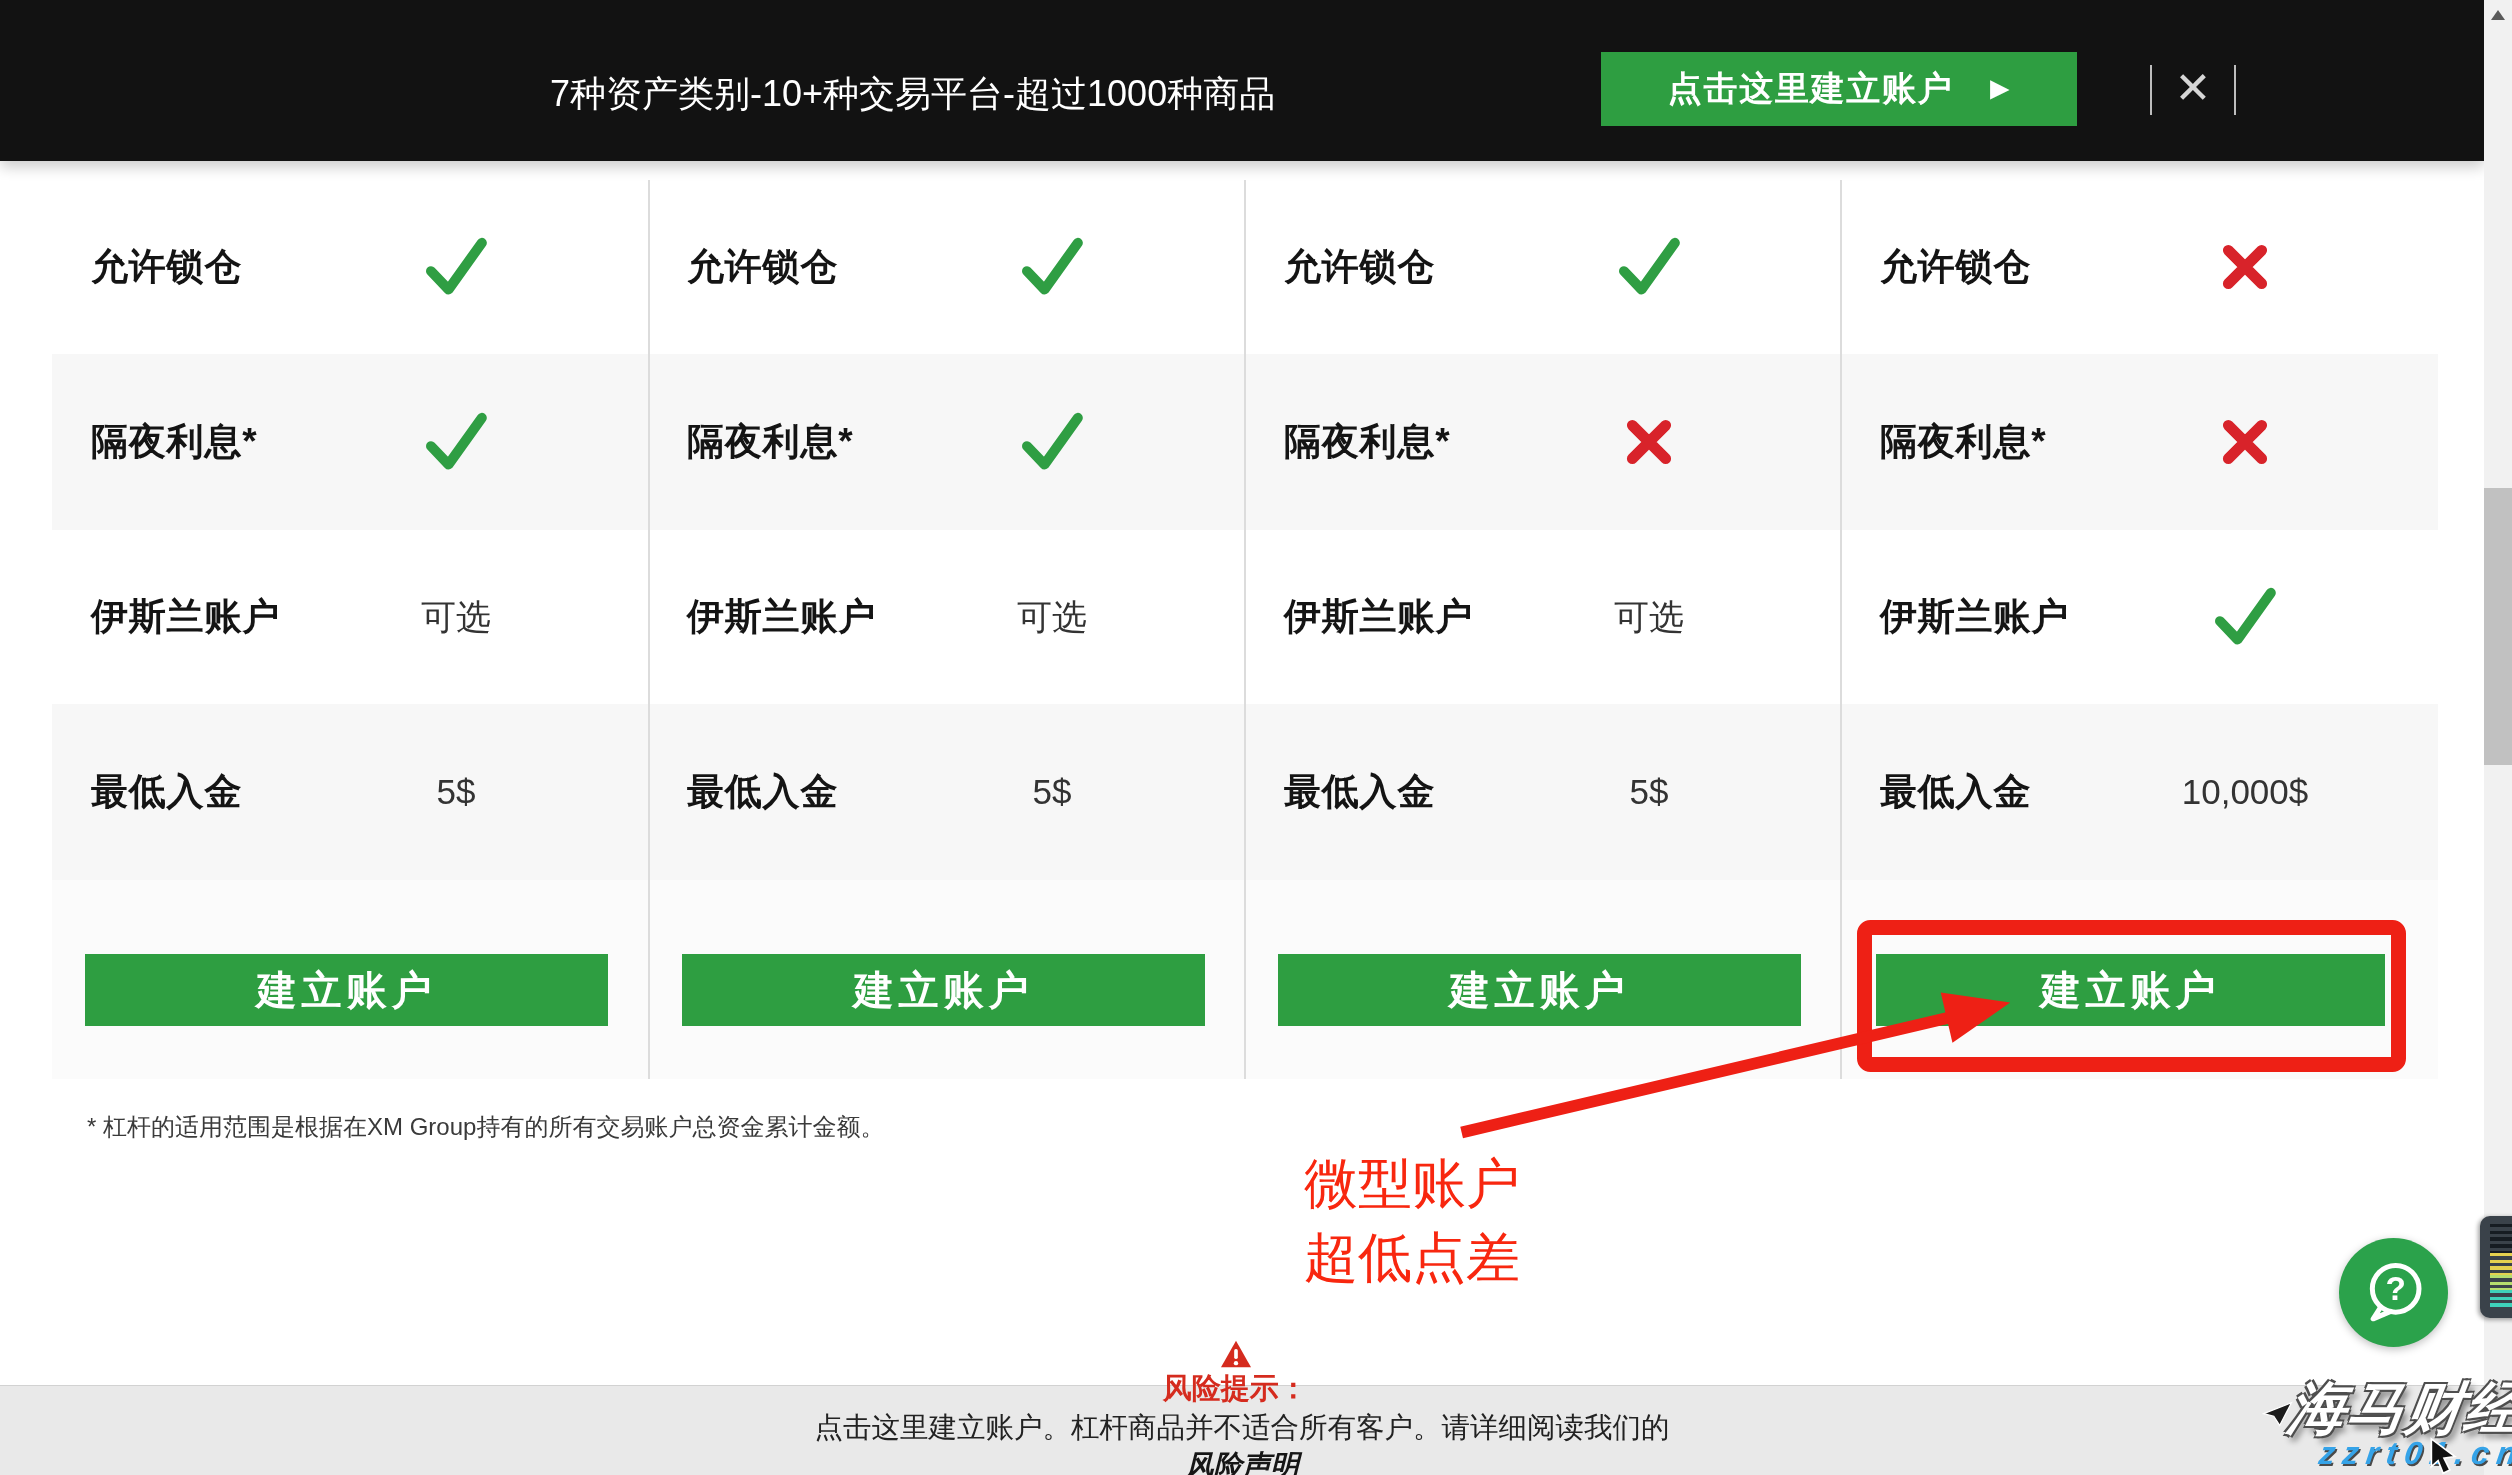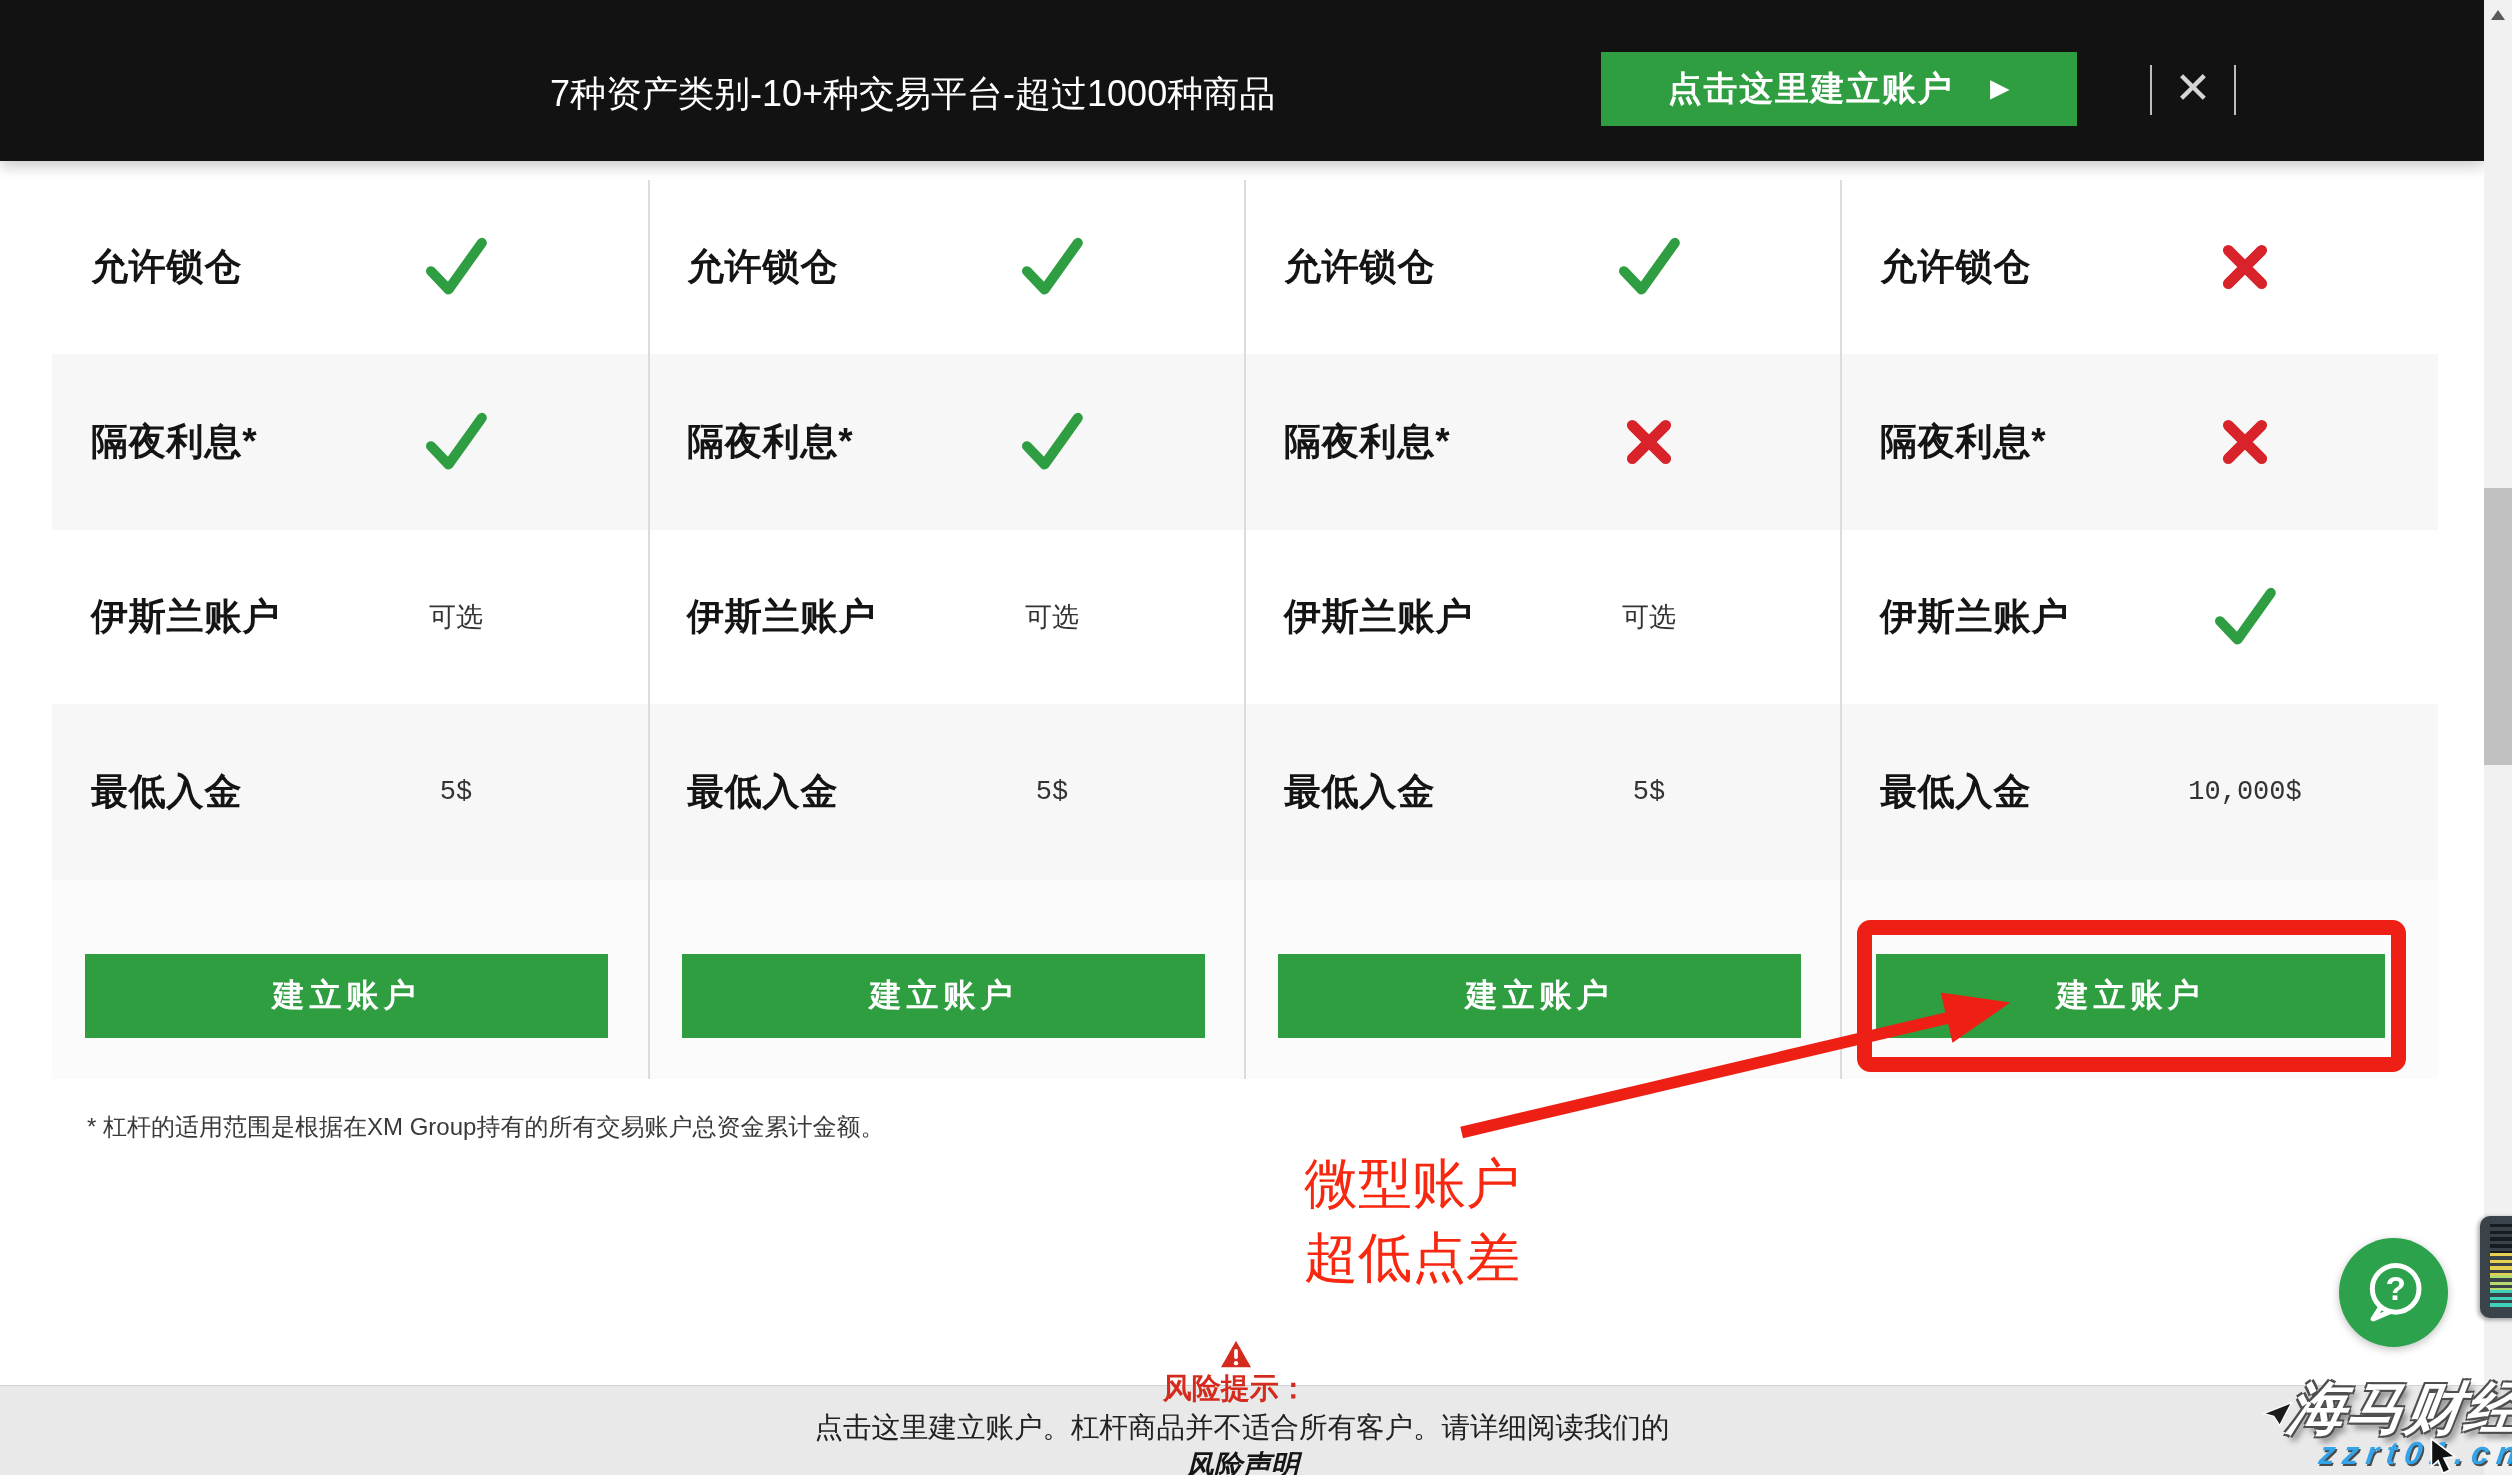--- a/index.html
+++ b/index.html
@@ -31,25 +31,25 @@
   .vdiv{position:absolute;top:180px;height:899px;width:1.7px;background:#dcdcdc;z-index:2;}
   .v0{left:648px}.v1{left:1244px}.v2{left:1840px}
 
   .cell{position:absolute;width:596px;z-index:3;}
   .c0{left:52px}.c1{left:648px}.c2{left:1245px}.c3{left:1841px}
   .r0{top:180px;height:174px}.r1{top:354px;height:176px}
   .r2{top:530px;height:174px}.r3{top:704px;height:176px}
   .flabel{position:absolute;left:39px;top:50%;transform:translateY(-50%);
           font-size:37px;font-weight:bold;color:#141414;letter-spacing:0.8px;white-space:nowrap;}
   .fvalue{position:absolute;left:404px;top:50%;transform:translate(-50%,-50%);
-          font-size:27px;color:#333;display:flex;align-items:center;white-space:nowrap;font-family:Liberation Mono, monospace;}
+          font-size:35px;color:#333;display:flex;align-items:center;white-space:nowrap;}
   .fvalue svg{display:block;}
 
-  .acct-btn{position:absolute;top:954px;height:84px;background:#2E9E41;border:none;color:#fff;
-            font-size:32px;font-weight:bold;letter-spacing:5px;cursor:pointer;z-index:3;
+  .acct-btn{position:absolute;top:954px;height:72px;background:#2E9E41;border:none;color:#fff;
+            font-size:40px;font-weight:bold;letter-spacing:5px;cursor:pointer;z-index:3;
             font-family:inherit;}
   .b0{left:85px;width:523px}.b1{left:682px;width:523px}.b2{left:1278px;width:523px}
   .b3{left:1876px;width:509px}
 
   .hl-rect{position:absolute;left:1857px;top:920px;width:549px;height:152px;
            border:15px solid #EE2015;border-radius:13.4px;box-sizing:border-box;z-index:4;
            pointer-events:none;}
 
   .footnote{position:absolute;left:52px;top:1111px;font-size:24px;color:#3a3a3a;z-index:3;margin-left:35px;}
 

